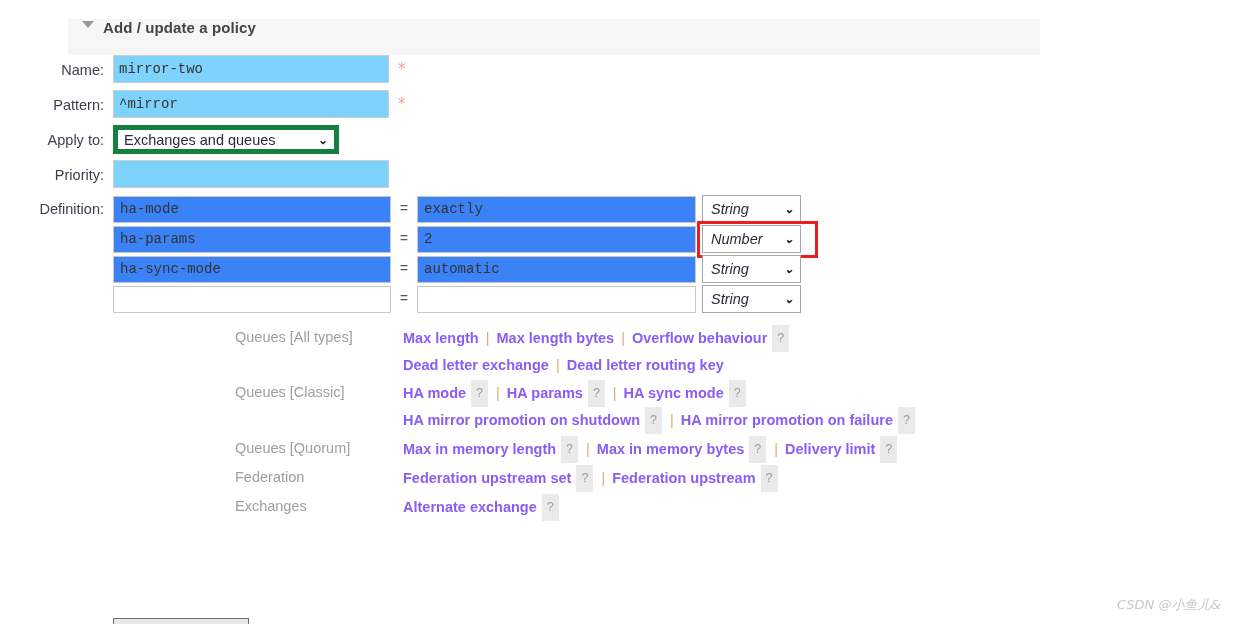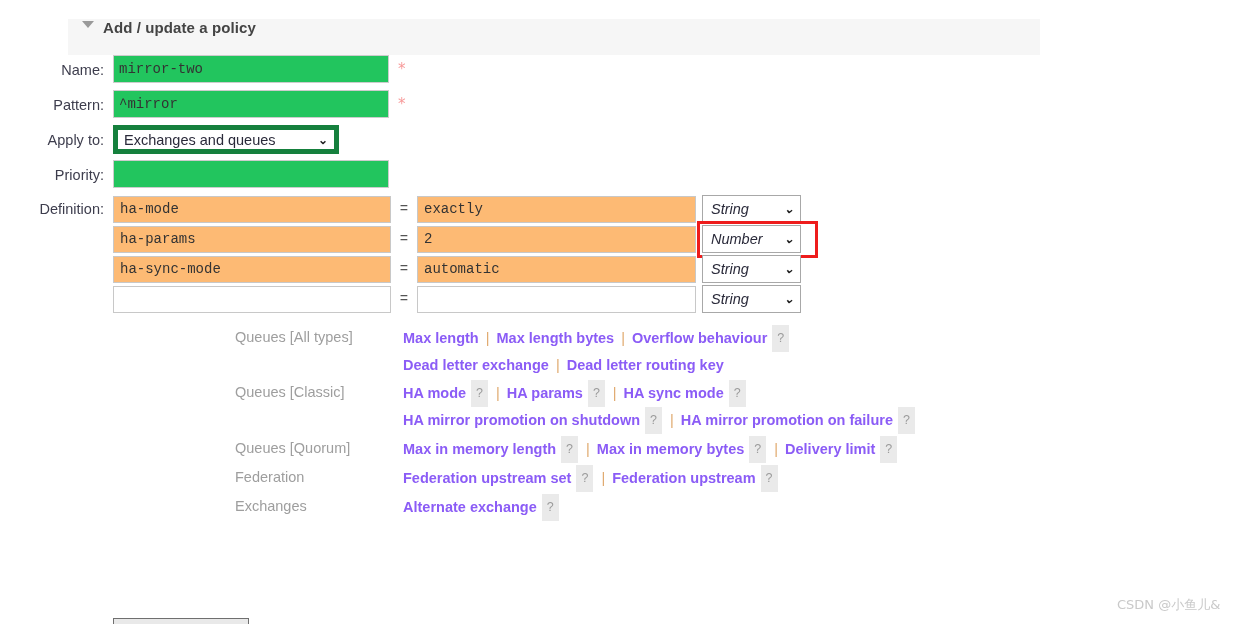--- a/index.html
+++ b/index.html
@@ -71,21 +71,21 @@
   }
   .flabel.top {
     line-height: 28px;
   }
 
   
   .tinput {
     width: 276px;
     height: 28px;
     border: 1px solid #cccccc;
-    background: #22c55e;
+    background: #7dd3fc;
     box-sizing: border-box;
     font-family: "Liberation Mono", monospace;
     font-size: 14px;
     color: #333333;
     padding: 0 5px;
     outline: none;
     border-radius: 0;
   }
   .tinput.priority { width: 276px; }
 
@@ -133,21 +133,21 @@
     position: relative;
   }
   .dkey, .dval {
     height: 27px;
     border: 1px solid #c8c8c8;
     box-sizing: border-box;
     font-family: "Liberation Mono", monospace;
     font-size: 14px;
     color: #333333;
     padding: 0 6px;
-    background: #fdba74;
+    background: #3b82f6;
     outline: none;
     border-radius: 0;
   }
   .dkey { width: 278px; }
   .dval { width: 279px; }
   .dkey.empty, .dval.empty { background: #ffffff; }
   .eq {
     width: 26px;
     text-align: center;
     font-size: 14px;
@@ -239,20 +239,21 @@
   }
 
   .watermark {
     position: absolute;
     left: 1117px;
     top: 596px;
     font-size: 13px;
     color: #c9c9c9;
     font-family: "DejaVu Sans", sans-serif;
     white-space: nowrap;
+    font-style: italic;
   }
 </style>
 </head>
 <body>
 
 <div class="section">
   <div class="section-header">
     <span class="triangle"></span>
     <span class="section-title">Add / update a policy</span>
   </div>

